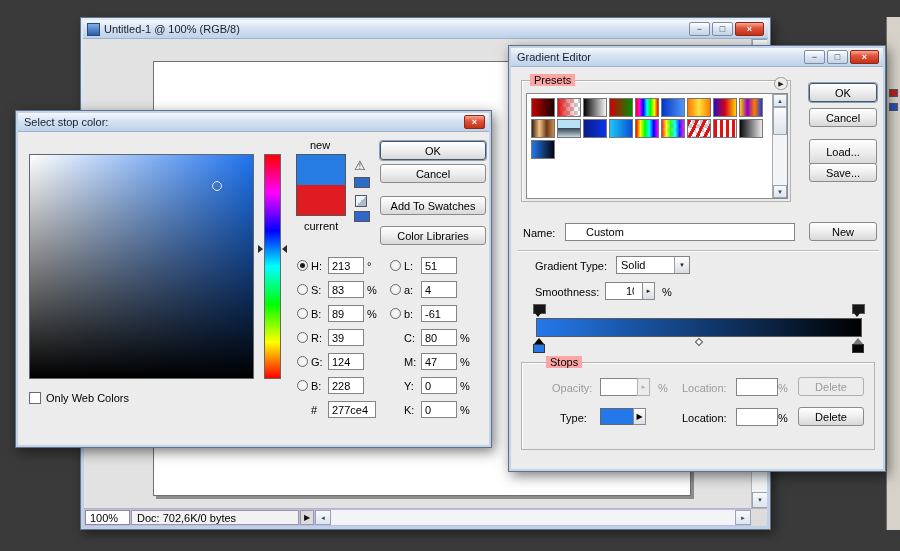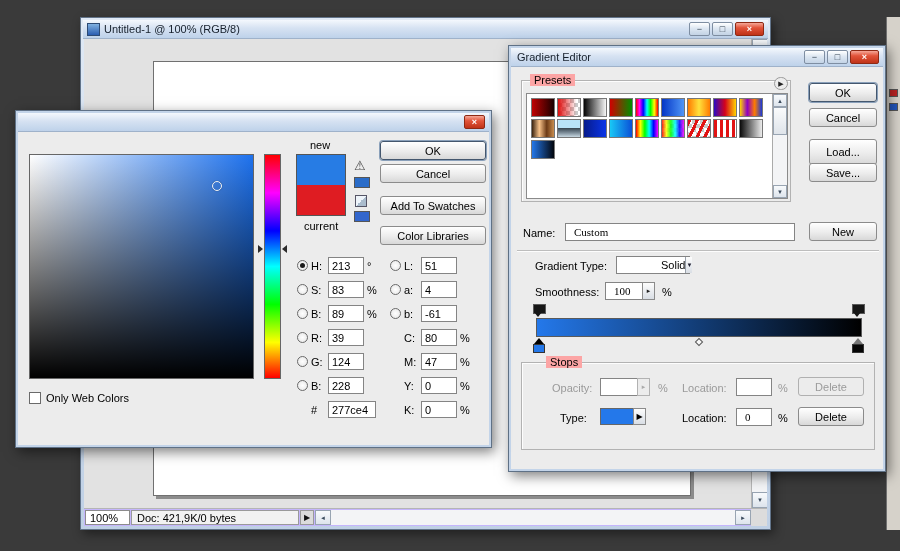--- a/index.html
+++ b/index.html
@@ -35,34 +35,34 @@
   .hscroll .sbtn { height:auto; }
   .corner { width:16px; background:#dcdcdc; }
 
   
   .btn { position:absolute; background:linear-gradient(#ffffff,#ececec 55%,#d8d8d8); border:1px solid #8b8b8b; border-radius:3px;
          font-family:"Liberation Sans",sans-serif; font-size:11px; text-align:center; line-height:16px; cursor:pointer; color:#000; }
   .btn.default { border-color:#44576e; box-shadow:0 0 0 1px #8aa0ba; }
   .btn.disabled { color:#9b9b9b; background:#ececec; border-color:#b0b0b0; box-shadow:none; }
   .nfield { position:static; width:36px; height:17px; border:1px solid #848484; background:#fff; font-family:"Liberation Sans",sans-serif; font-size:11px; padding:0 3px; }
   .nfield:disabled { background:#ececec; border-color:#b2b2b2; }
-  .afield { position:absolute; border:1px solid #848484; background:#fff; font-family:Liberation Serif, serif; font-size:11px; padding:0 8px; }
+  .afield { position:absolute; border:1px solid #848484; background:#fff; font-family:Liberation Sans, sans-serif; font-size:11px; padding:0 20px; }
   .lbl { position:absolute; font-size:11px; white-space:nowrap; }
   .lbl.dim { color:#9a9a9a; }
   .group { position:absolute; border:1px solid #b2b2b2; box-shadow:1px 1px 0 #fdfdfd inset; }
   .glabel { position:absolute; top:-7px; left:8px; background:#fca5a5; padding:0 4px; font-size:11px; }
   .radio { width:11px; height:11px; flex:0 0 11px; border-radius:50%; border:1px solid #6a6a6a; background:radial-gradient(#fff,#e4e4e4); position:relative; cursor:pointer; }
   .radio.on::after { content:""; position:absolute; left:2px; top:2px; width:5px; height:5px; border-radius:50%; background:#1a1a1a; }
   .rspace { width:11px; flex:0 0 11px; }
   .cbx { width:12px; height:12px; border:1px solid #6a6a6a; background:#fff; cursor:pointer; }
   .frow { display:flex; align-items:center; gap:3px; height:17px; margin-bottom:7px; }
   .flabel { width:14px; text-align:left; font-size:11px; }
   .funit { width:12px; font-size:11px; }
   .combo { position:absolute; height:18px; background:#fff; border:1px solid #848484; display:flex; align-items:center; cursor:pointer; }
-  .combo-text { flex:1; padding-left:4px; font-size:11px;margin-left:40px; }
+  .combo-text { flex:1; padding-left:4px; font-size:11px; }
   .combo-btn { width:15px; align-self:stretch; background:linear-gradient(#fdfdfd,#d9dee5); border-left:1px solid #98a0aa; font-size:6px; color:#223;
                display:flex; align-items:center; justify-content:center; }
   .spinbtn { position:absolute; width:13px; height:18px; background:linear-gradient(#fdfdfd,#d9dee5); border:1px solid #8b8b8b; font-size:7px; color:#222;
              display:flex; align-items:center; justify-content:center; cursor:pointer; }
   .spinbtn.disabled { color:#aaa; border-color:#b2b2b2; background:#ececec; }
 
   
   .colorfield { position:absolute; left:13px; top:43px; width:225px; height:225px; border:1px solid #666; cursor:crosshair; }
   .cmarker { position:absolute; left:182px; top:26px; width:10px; height:10px; border:1px solid #f2f2f2; border-radius:50%; box-shadow:0 0 1px rgba(0,0,0,.6); }
   .huestrip { position:absolute; left:248px; top:43px; width:17px; height:225px; border:1px solid #666; cursor:pointer; }
@@ -114,21 +114,21 @@
     </div>
     <div class="doc-content">
       <div class="canvas"></div>
       <div class="vscroll">
         <div class="sbtn">▲</div>
         <div class="strack"></div>
         <div class="sbtn">▼</div>
       </div>
       <div class="statusbar">
         <div class="zoomfield">100%</div>
-        <div class="docinfo">Doc: 421,9K/0 bytes</div>
+        <div class="docinfo">Doc: 702,6K/0 bytes</div>
         <div class="statarrow">▶</div>
         <div class="hscroll">
           <div class="sbtn">◄</div>
           <div class="strack"></div>
           <div class="sbtn">►</div>
         </div>
         <div class="corner"></div>
       </div>
     </div>
   </div>
@@ -232,20 +232,21 @@
       <span class="spinbtn" style="left:111px;top:45px;width:13px;height:17px;font-size:8px;color:#000;">▶</span>
       <span class="lbl" style="left:160px;top:49px;">Location:</span>
       <input class="afield" style="left: 214px; top: 45px; width: 36px; height: 18px;" value="0">
       <span class="lbl" style="left:256px;top:49px;">%</span>
       <button class="btn" style="left:276px;top:44px;width:66px;height:19px;">Delete</button>
     </div>
   </div>
 
   <div class="dialog" style="left:15px;top:110px;width:477px;height:338px;z-index:4;">
     <div class="titlebar">
+      <span class="title-text" style="margin-left:2px;">Select stop color:</span>
       <span class="winbtns">
         <span class="wbtn close" style="width:21px;">×</span>
       </span>
     </div>
 
     <div class="colorfield" style="background: linear-gradient(rgba(0, 0, 0, 0) 0%, rgb(0, 0, 0) 100%), linear-gradient(to right, rgb(255, 255, 255), rgb(30, 114, 238));">
       <div class="cmarker"></div>
     </div>
     <div class="huestrip" style="background: linear-gradient(rgb(255, 0, 0) 0%, rgb(255, 0, 255) 17%, rgb(0, 0, 255) 34%, rgb(0, 255, 255) 50%, rgb(0, 255, 0) 67%, rgb(255, 255, 0) 84%, rgb(255, 0, 0) 100%);"></div>
     <div class="hueptr-l"></div>

